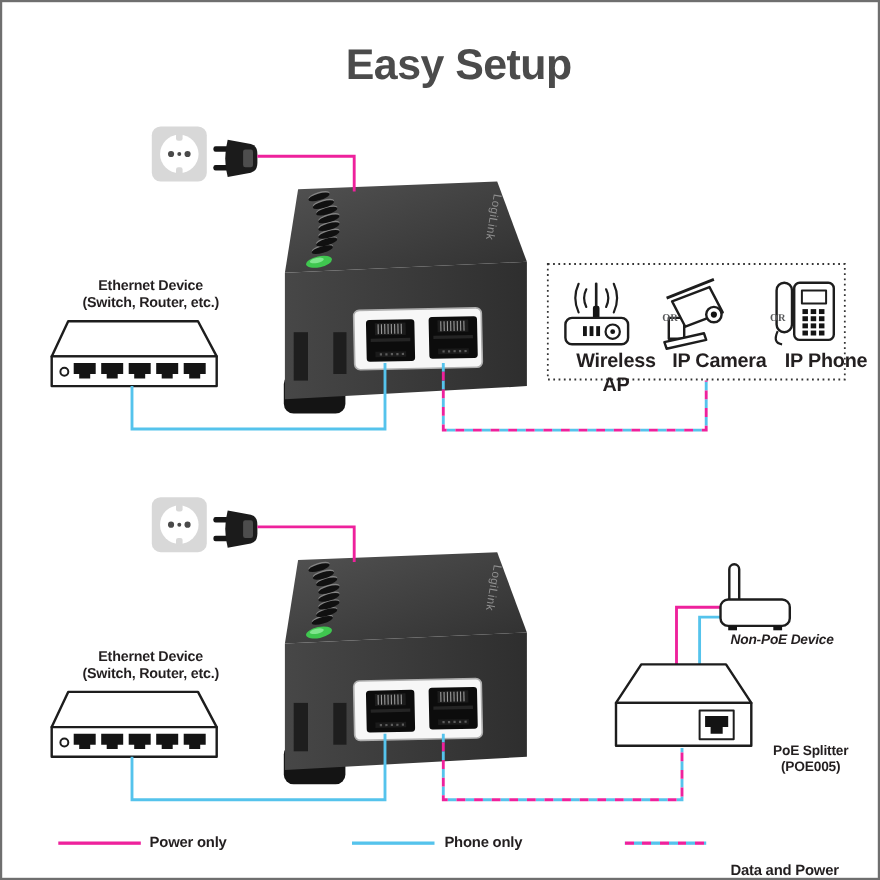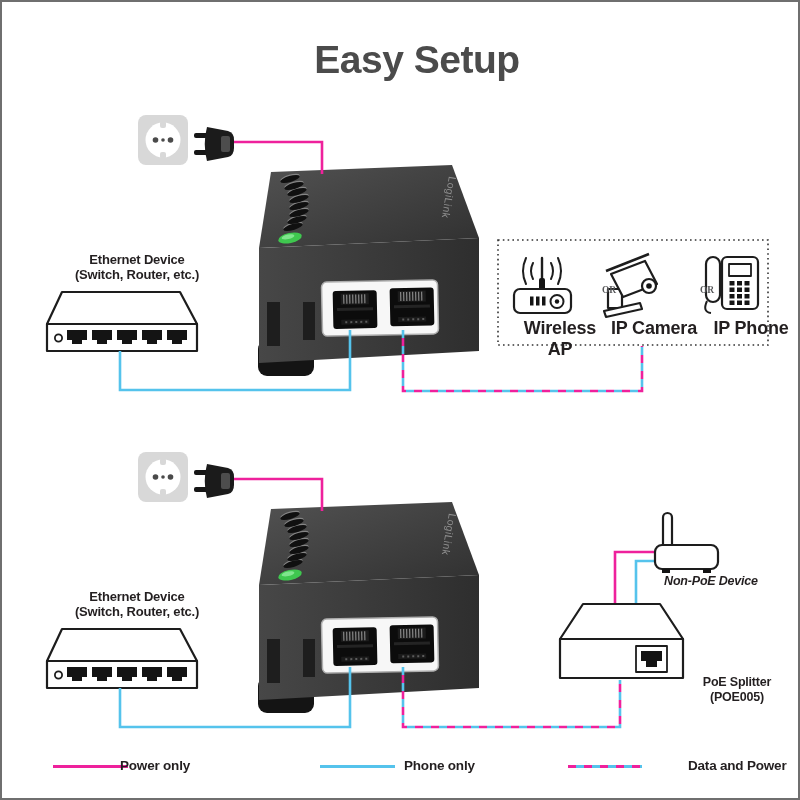--- a/index.html
+++ b/index.html
@@ -16,21 +16,21 @@
   #lbl-ap{left:495px;} #lbl-cam{left:589px;} #lbl-phone{left:686px;text-align:center;}
   .orlbl{font-size:9.5px;width:26px;top:285px;color:#58595b;font-family:Liberation Serif, serif;}
   #or1{left:579px;} #or2{left:677px;}
   #lbl-nonpoe{left:634px;top:574px;width:120px;font-size:12.5px;font-style:italic;}
   #lbl-splitter{left:674px;top:647px;width:92px;font-size:12.5px;line-height:14.5px;margin-top:28px;}
   .swatch{position:absolute;height:3px;top:765px;}
   #sw-power{left:53px;width:75px;background:var(--power,#ee219c);}
   #sw-data{left:320px;width:75px;background:var(--data,#55c3ec);}
   #sw-both{left:568px;width:74px;background:repeating-linear-gradient(90deg,var(--power,#ee219c) 0 8px,var(--data,#55c3ec) 8px 16px);}
   .leg{position:absolute;top:758px;font-size:13.5px;font-weight:700;color:var(--ink,#231f20);letter-spacing:-0.2px;}
-  #leg-power{left:120px;} #leg-data{left:404px;} #leg-both{left:688px;}
+  #leg-power{left:136px;} #leg-data{left:404px;} #leg-both{left:664px;margin-top:25px;}
 </style>
 </head>
 <body>
 
 <div id="canvas">
 
   <svg width="800" height="800" viewBox="0 0 800 800">
     <defs>
       <linearGradient id="gradTop" x1="0" y1="0" x2="1" y2="1">
         <stop offset="0" stop-color="#525252"></stop>

